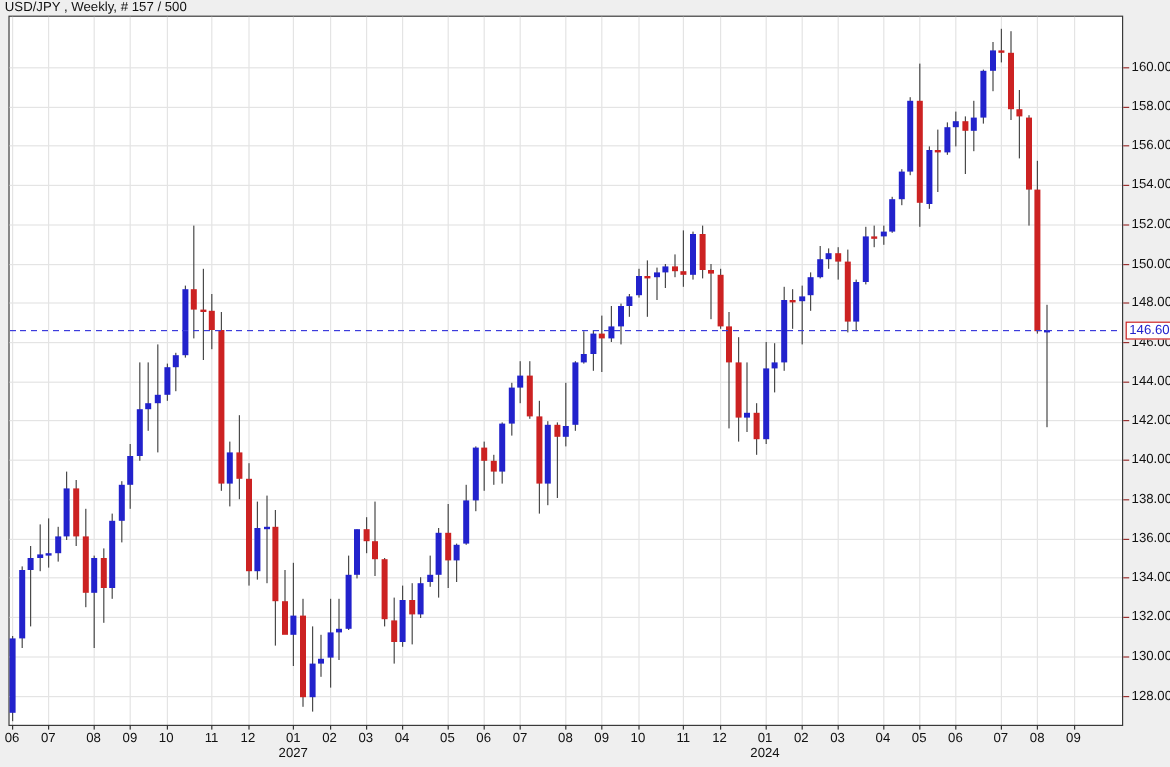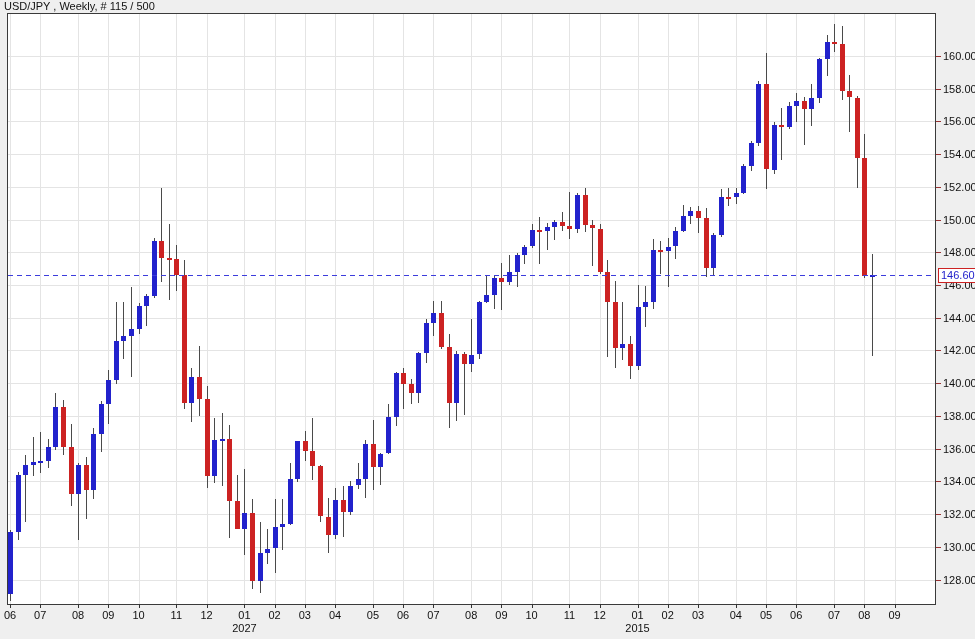--- a/index.html
+++ b/index.html
@@ -34,21 +34,21 @@
   .ylabel{position:absolute;top:622px;font-size:11px;color:#111;white-space:nowrap;transform:translateX(-50%);z-index:3;}
   #price-tag{
     position:absolute;left:938px;height:12px;padding:0 2px 1px 2px;
     background:#fff;border:1px solid #cc2222;color:#2222cc;
     font-size:11px;line-height:12px;z-index:7;white-space:nowrap;
   }
 </style>
 </head>
 <body>
 
-<div id="chart-title">USD/JPY , Weekly, # 115 / 500</div>
+<div id="chart-title">USD/JPY , Weekly, # 157 / 500</div>
 
 <div id="plot">
     <div class="hgrid" style="top: 41.7px;"></div>
     <div class="hgrid" style="top: 74.5px;"></div>
     <div class="hgrid" style="top: 107.2px;"></div>
     <div class="hgrid" style="top: 140px;"></div>
     <div class="hgrid" style="top: 172.7px;"></div>
     <div class="hgrid" style="top: 205.5px;"></div>
     <div class="hgrid" style="top: 238.2px;"></div>
     <div class="hgrid" style="top: 270.9px;"></div>
@@ -409,16 +409,16 @@
     <div class="tlabel" style="left: 766px;">05</div>
     <div class="ttick" style="left: 796.2px;"></div>
     <div class="tlabel" style="left: 796.2px;">06</div>
     <div class="ttick" style="left: 834px;"></div>
     <div class="tlabel" style="left: 834px;">07</div>
     <div class="ttick" style="left: 864.3px;"></div>
     <div class="tlabel" style="left: 864.3px;">08</div>
     <div class="ttick" style="left: 894.5px;"></div>
     <div class="tlabel" style="left: 894.5px;">09</div>
     <div class="ylabel" style="left: 244.4px;">2027</div>
-    <div class="ylabel" style="left: 637.5px;">2015</div>
+    <div class="ylabel" style="left: 637.5px;">2024</div>
   </div>
 
 <div id="price-tag" style="top: 268.1px;">146.60</div>
 
 </body></html>

